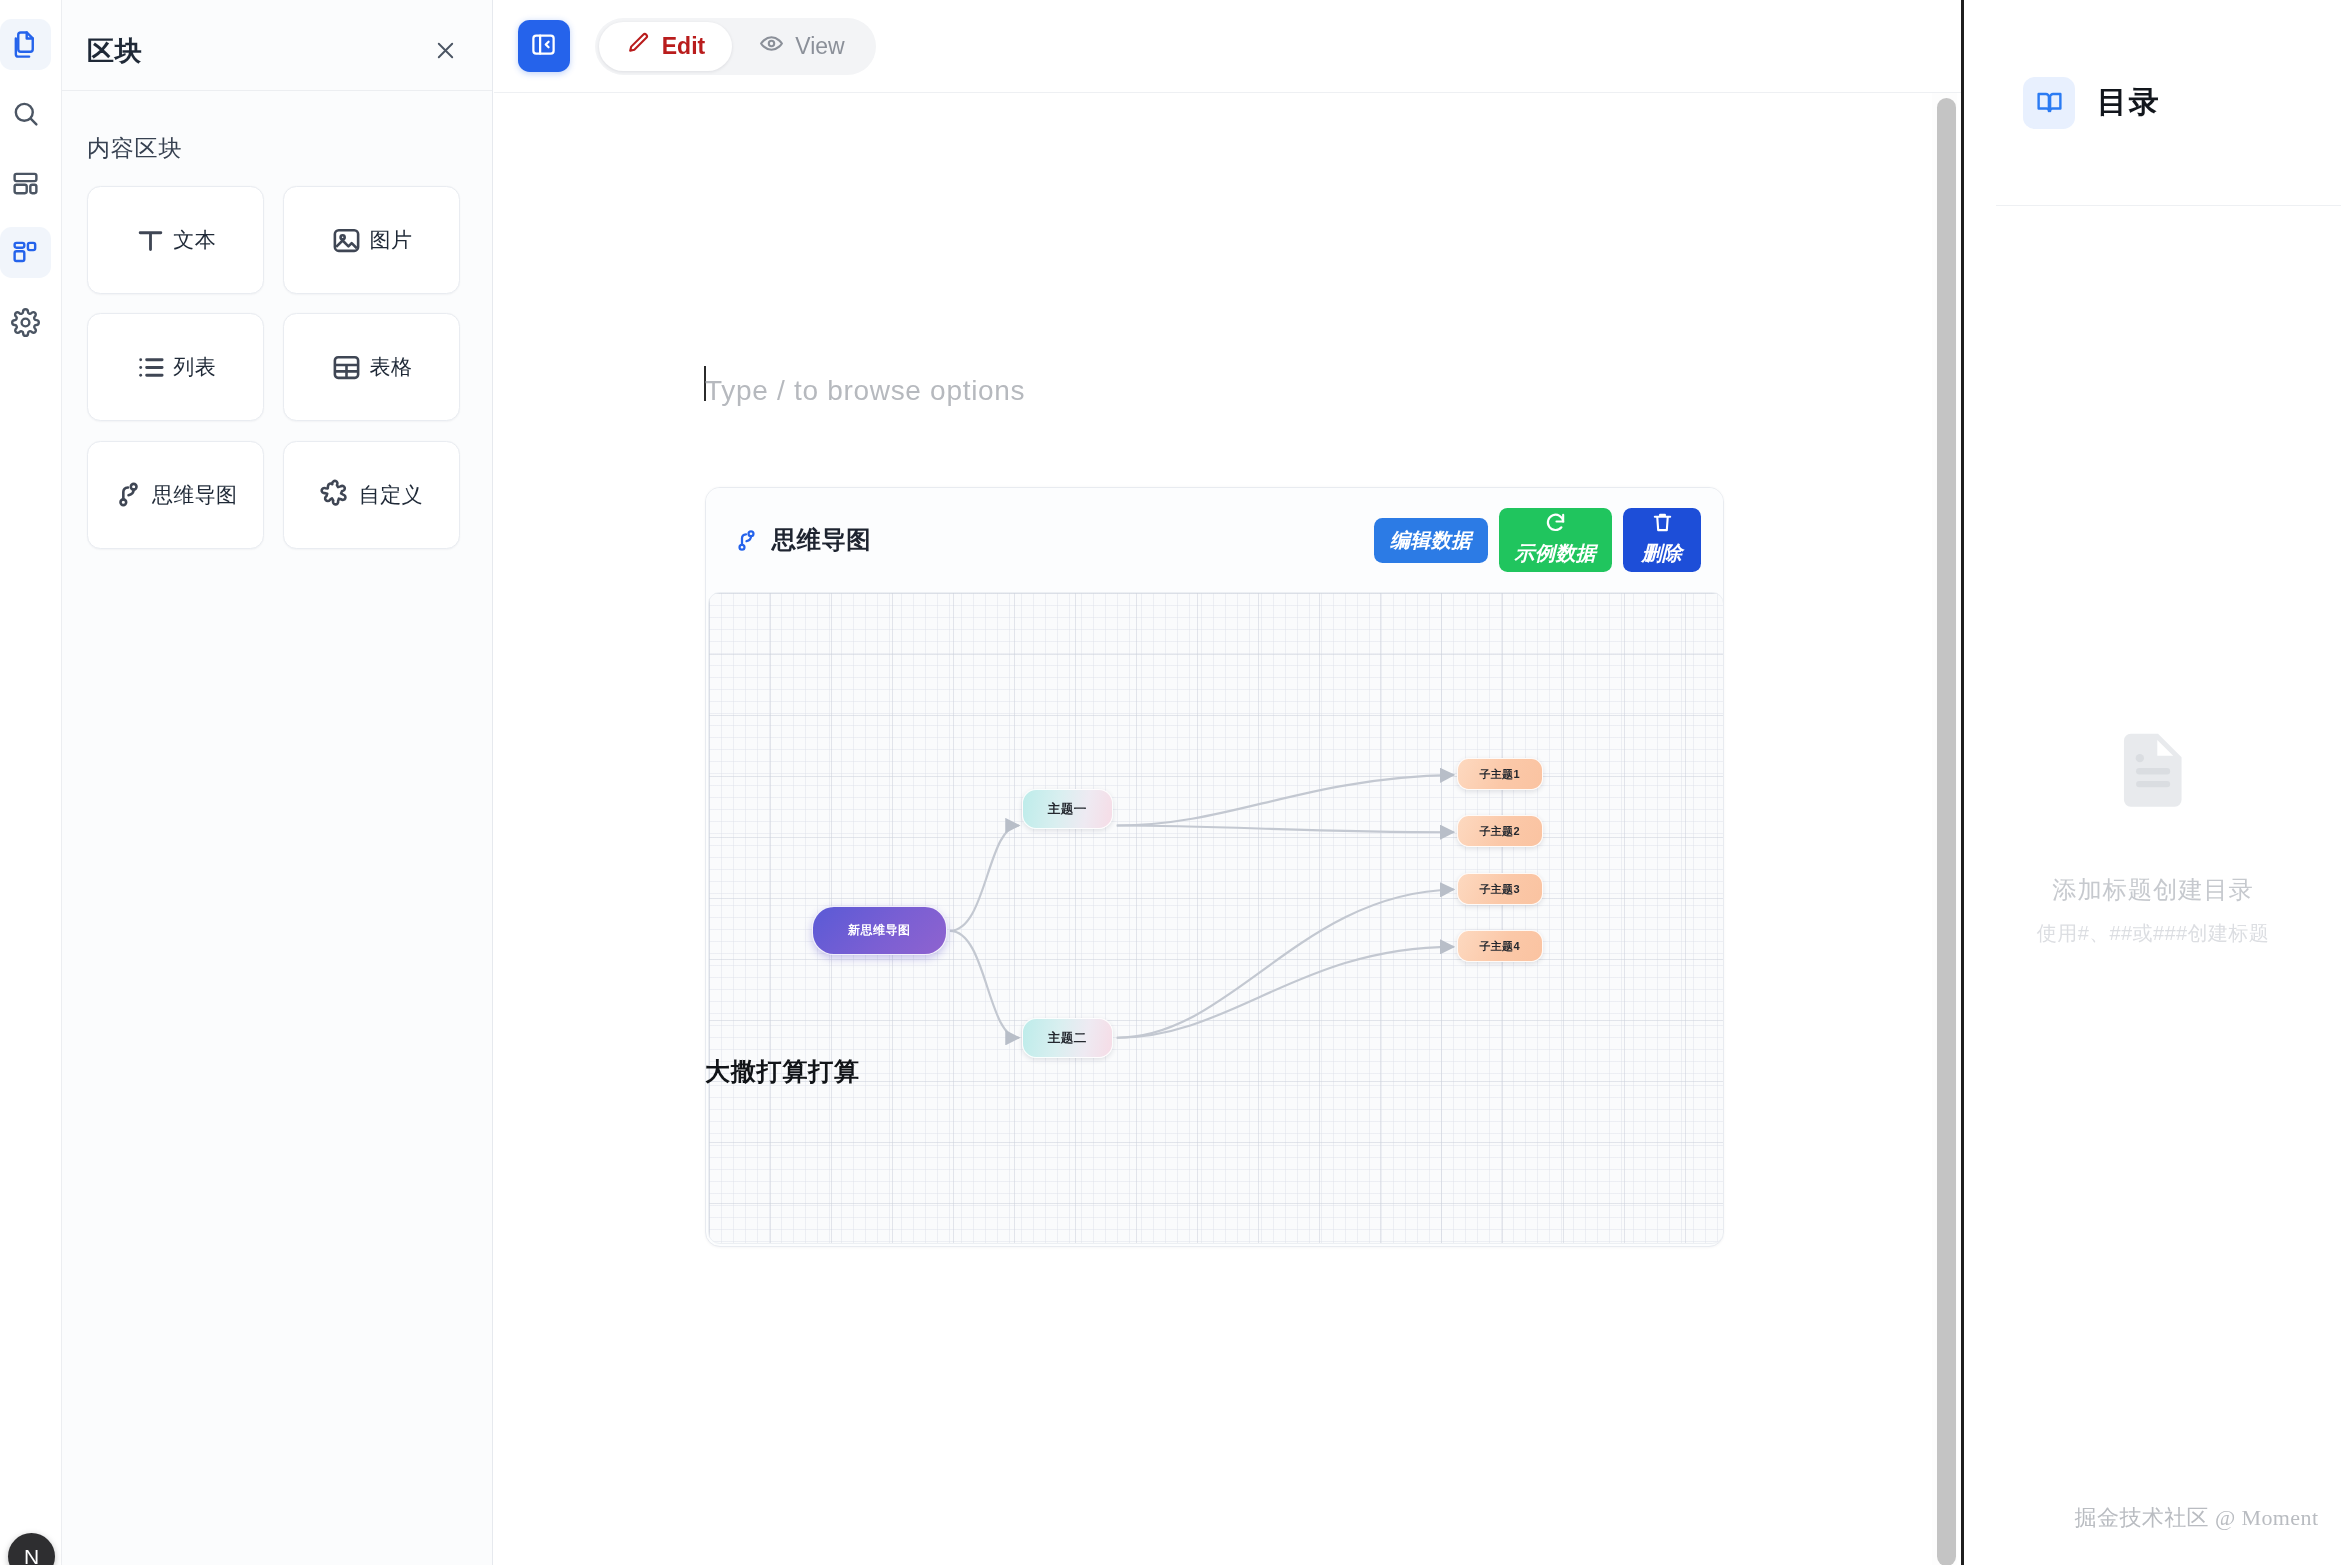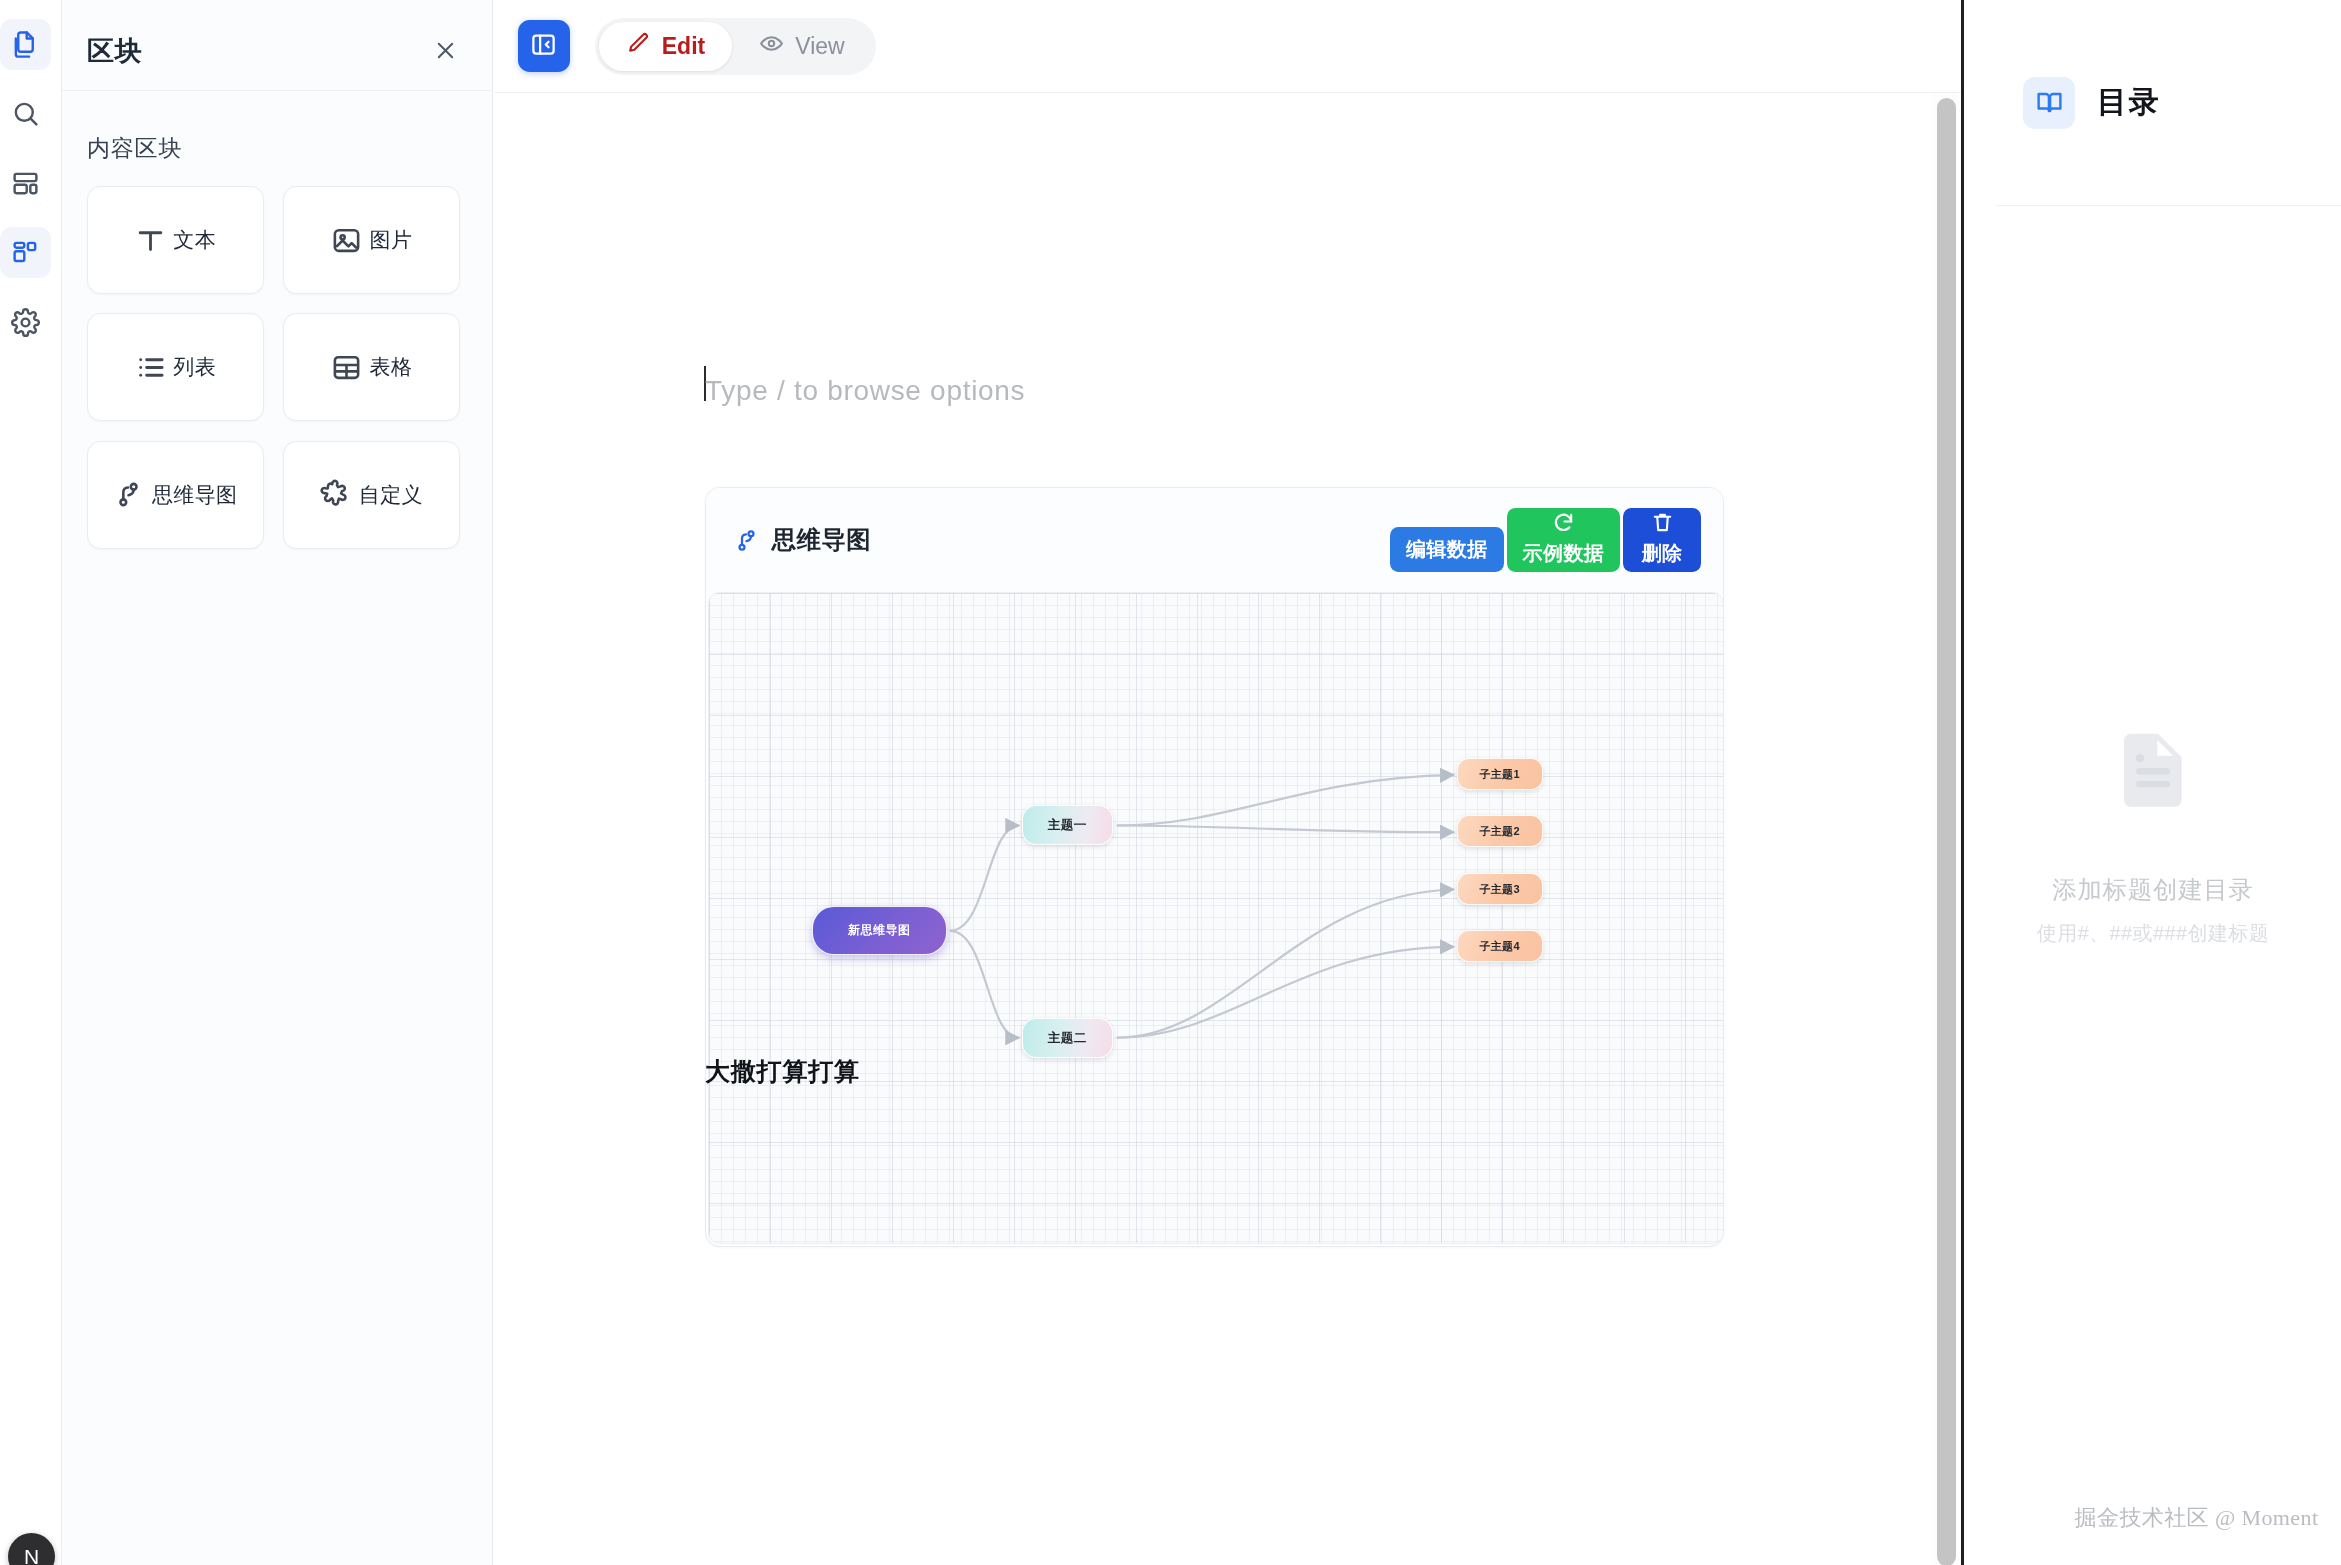--- a/index.html
+++ b/index.html
@@ -146,21 +146,21 @@
     background: #fcfdfe; border: 0.8px solid #e8ebf0;
     border-radius: 15px; overflow: hidden;
     box-shadow: 0 0.8px 2.5px rgba(16,24,40,.04);
   }
   .mm-head {
     height: 104px; display: flex; align-items: center;
     padding: 0 22px 0 27px; background: #fcfdfe;
   }
   .mm-head-icon { width: 27px; height: 27px; color: #2563eb; margin-right: 11.8px; }
   .mm-head-title { font-size: 24.4px; font-weight: 700; color: #1e2430; letter-spacing: 0.4px; }
-  .mm-actions { margin-left: auto; display: flex; align-items: flex-end; gap: 3px; }
+  .mm-actions { margin-left: auto; display: flex; align-items: center; gap: 11px; font-style: italic; }
   .mm-btn {
     border-radius: 8.4px; color: #ffffff; cursor: pointer;
     display: flex; flex-direction: column; align-items: center; justify-content: center;
     font-size: 20px; font-weight: 700; letter-spacing: 0.4px;
   }
   .mm-btn.edit { background: #2c7be5; height: 45px; padding: 0 16px; }
   .mm-btn.sample { background: #20c55e; height: 64px; padding: 5px 16px 6.7px; gap: 0.8px; }
   .mm-btn.delete { background: #1d4ed8; height: 64px; padding: 5px 18.5px 6.7px; gap: 0.8px; }
   .mm-btn svg { width: 23px; height: 23px; }
 
@@ -191,21 +191,21 @@
     border-radius: 22px;
     color: #ffffff; font-size: 12px; font-weight: 700; letter-spacing: 0.5px;
     box-shadow: 0 3.4px 8.4px rgba(80,70,200,.30);
   }
   .node.topic {
     width: 91px; height: 40px;
     background: linear-gradient(100deg,#bdecea 0%, #d9eff0 40%, #eeeaf2 70%, #f6dce6 100%);
     color: #24282f; font-size: 12.6px; font-weight: 600; letter-spacing: 0.3px;
     border-radius: 14.3px;
   }
-  .node.topic.t1 { left: 313px; top: 212px; justify-content: center; }
+  .node.topic.t1 { left: 313px; top: 196px; justify-content: center; }
   .node.topic.t2 { left: 313px; top: 425px; }
   .node.sub {
     width: 86px; height: 32px;
     background: linear-gradient(115deg,#fdd9c0 0%, #fbc8a8 55%, #fac3a1 100%);
     color: #24282f; font-size: 11px; font-weight: 600; letter-spacing: 0.3px;
     border-radius: 11.8px;
   }
   .node.sub.s1 { left: 748px; top: 165px; }
   .node.sub.s2 { left: 748px; top: 222px; }
   .node.sub.s3 { left: 748px; top: 280px; }

